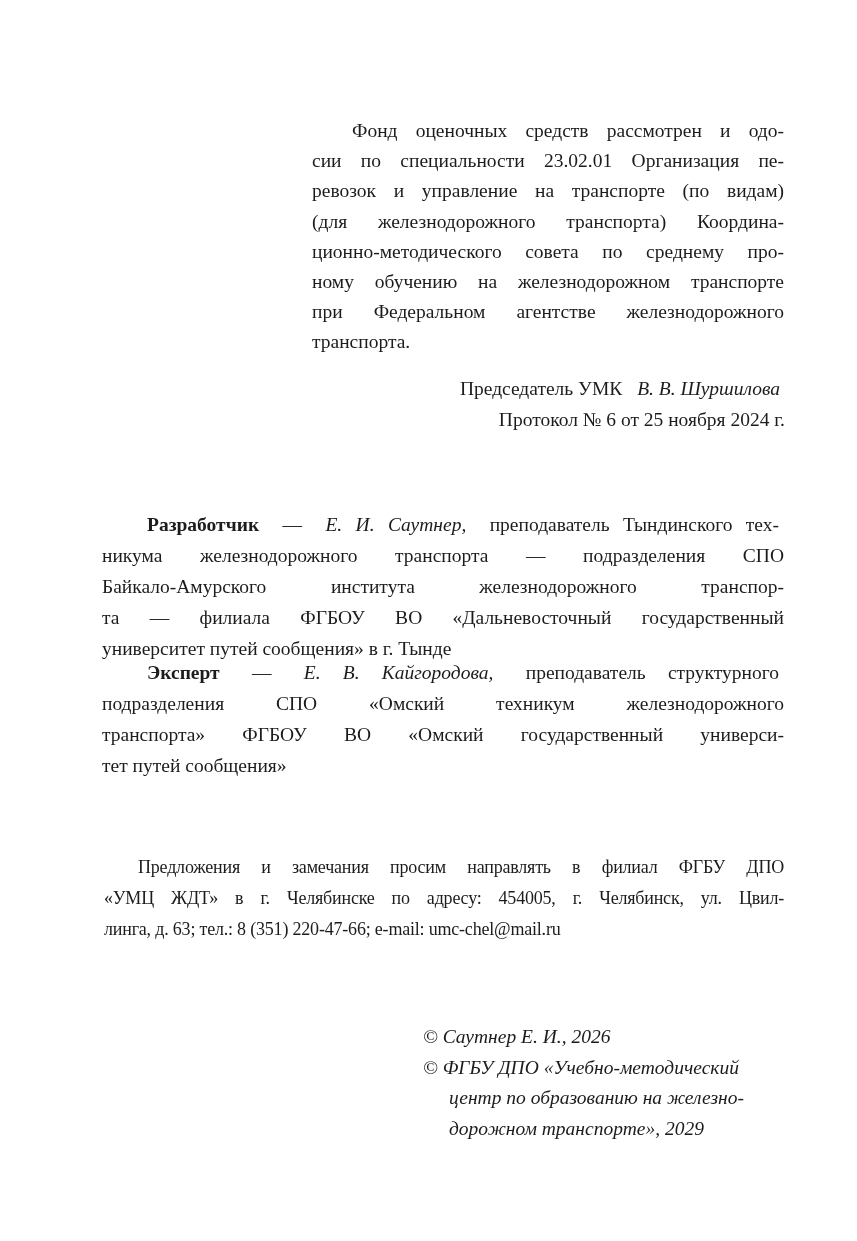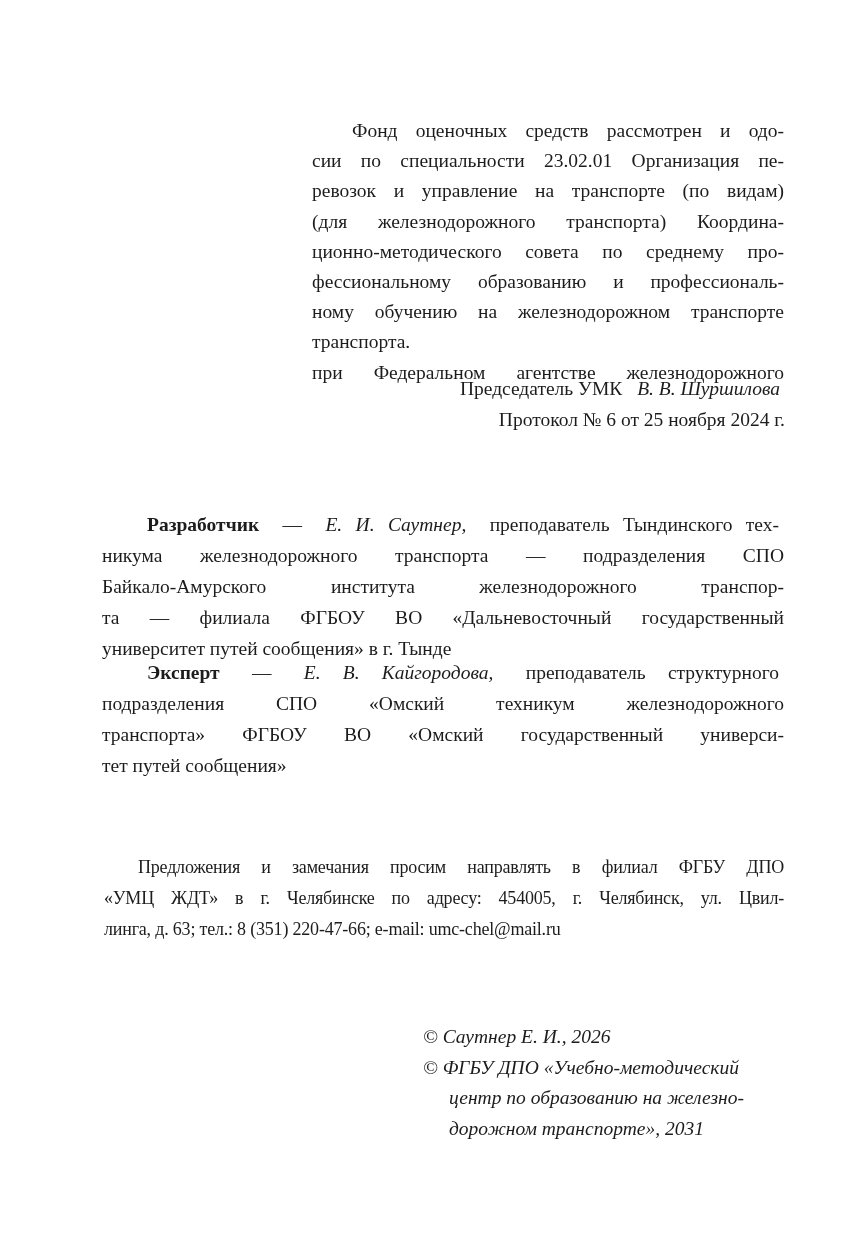--- a/index.html
+++ b/index.html
@@ -56,24 +56,23 @@
 <body>
 
 <main>
 
   <section class="block approval">
     <div class="jline first">Фонд оценочных средств рассмотрен и одо-</div>
     <div class="jline">сии по специальности 23.02.01 Организация пе-</div>
     <div class="jline">ревозок и управление на транспорте (по видам)</div>
     <div class="jline">(для железнодорожного транспорта) Координа-</div>
     <div class="jline">ционно-методического совета по среднему про-</div>
-    <div class="jline">фессиональному образованию и профессиональ-</div>
     <div class="jline">ному обучению на железнодорожном транспорте</div>
+    <div class="jline">при Федеральном агентстве железнодорожного</div>
     <div class="jline last">транспорта.</div>
-    <div class="jline">при Федеральном агентстве железнодорожного</div>
   </section>
 
   <section class="block signature">
     <div><span>Председатель УМК </span><span class="chair-name">В. В. Шуршилова</span></div>
     <div>Протокол № 6 от 25 ноября 2024 г.</div>
   </section>
 
   <section class="block para developer">
     <div class="jline first"><span class="role-label">Разработчик</span><span> — </span><span class="person-name">Е. И. Саутнер,</span><span> преподаватель Тындинского тех-</span></div>
     <div class="jline">никума железнодорожного транспорта — подразделения СПО</div>
@@ -92,16 +91,16 @@
   <section class="block contact">
     <div class="jline first">Предложения и замечания просим направлять в филиал ФГБУ ДПО</div>
     <div class="jline">«УМЦ ЖДТ» в г. Челябинске по адресу: 454005, г. Челябинск, ул. Цвил-</div>
     <div class="jline last">линга, д. 63; тел.: 8 (351) 220-47-66; e-mail: umc-chel@mail.ru</div>
   </section>
 
   <section class="block copyright">
     <div>© Саутнер Е. И., 2026</div>
     <div>© ФГБУ ДПО «Учебно-методический</div>
     <div class="indent">центр по образованию на железно-</div>
-    <div class="indent">дорожном транспорте», 2031</div>
+    <div class="indent">дорожном транспорте», 2029</div>
   </section>
 
 </main>
 
 </body></html>

